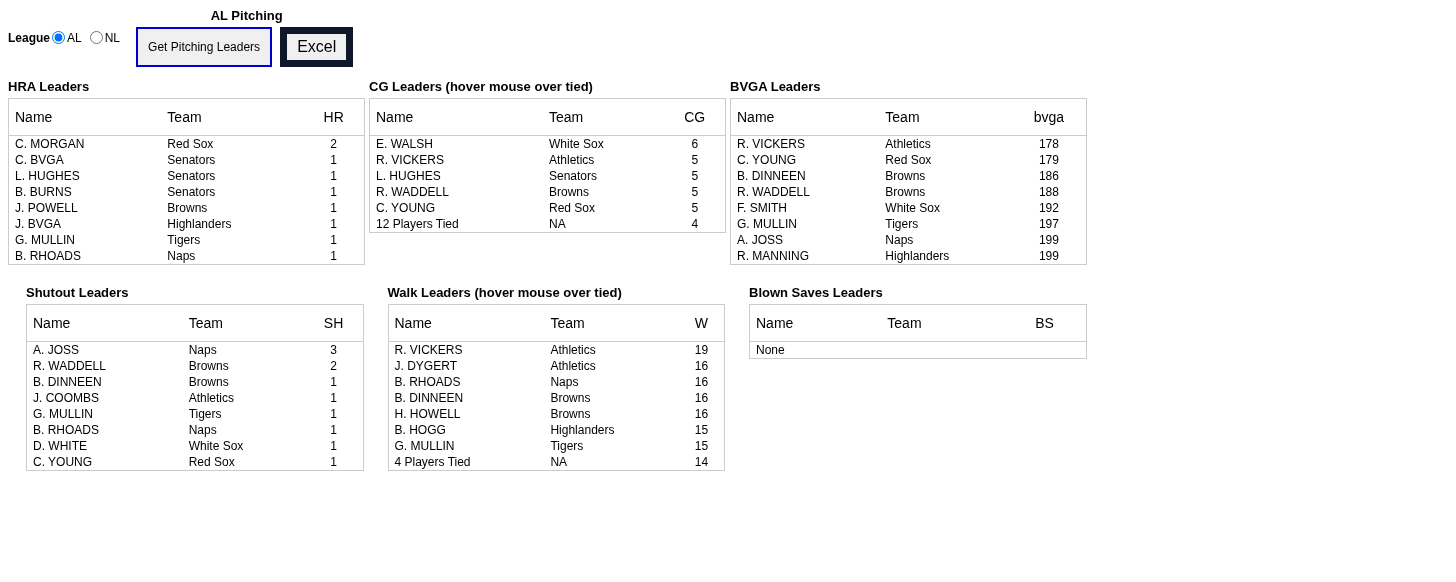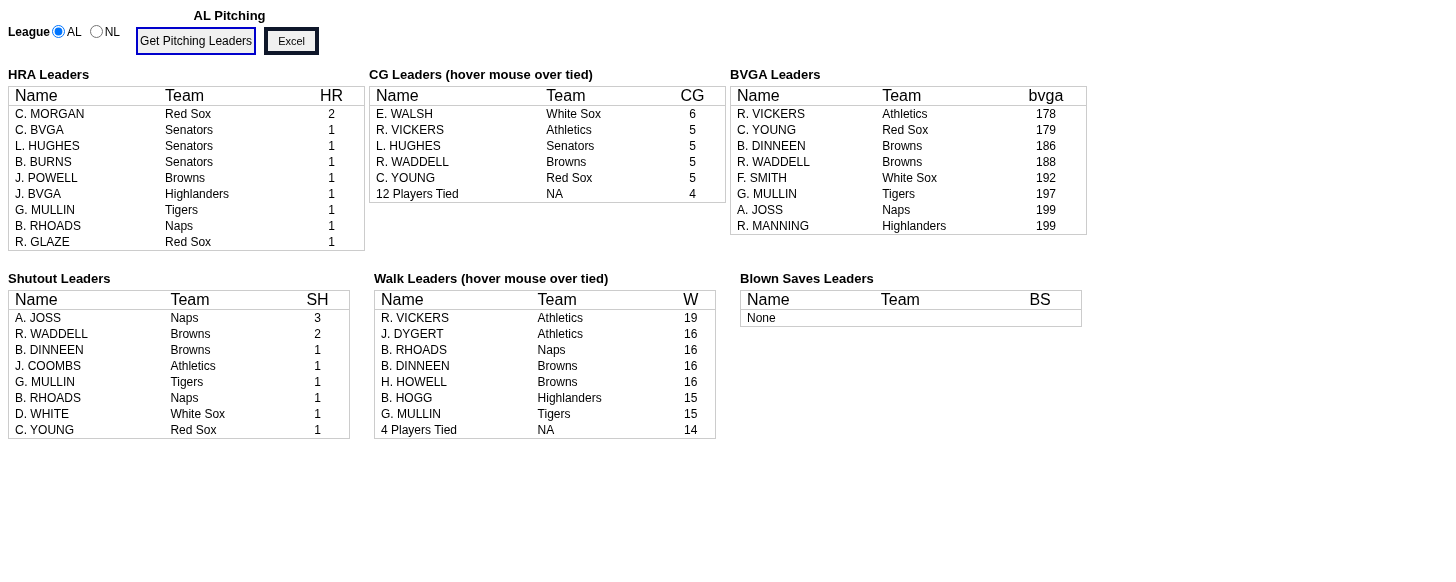--- a/index.html
+++ b/index.html
@@ -37,58 +37,59 @@
     }
     .section-title {
       font-weight: bold;
       font-size: 13px;
       margin-left: 4px;
       text-align: center;
     }
     .btn-get-pitching {
       border: 2px solid #0000cc;
       background: #f0f0f0;
-      padding: 4px 2px;
+      padding: 4px 10px;
       cursor: pointer;
       font-size: 12px;
     }
     .btn-excel {
-      border: 4px solid #0f172a;
+      border: 7px solid #0f172a;
       background: #f0f0f0;
       padding: 4px 10px;
       cursor: pointer;
-      font-size: 11px;
+      font-size: 16px;
     }
     .main-grid {
       display: grid;
       grid-template-columns: 1fr 1fr 1fr 1fr;
       gap: 4px;
     }
     .bottom-grid {
       display: grid;
       grid-template-columns: 1fr 1fr 1fr 1fr;
       gap: 24px;
       margin-top: 20px;
+      margin-left: 18px;
     }
     .panel-title {
       font-weight: bold;
       font-size: 13px;
       margin-bottom: 4px;
     }
     .data-table {
       border-collapse: collapse;
       width: 100%;
       border: 1px solid #ccc;
     }
     .data-table th {
       text-align: left;
       font-weight: normal;
-      padding: 0 6px;
+      padding: 10px 6px;
       border-bottom: 1px solid #ccc;
-      font-size: 16px;
+      font-size: 14px;
     }
     .data-table td {
       padding: 1px 6px;
       font-size: 12px;
     }
     .data-table .col-num {
       text-align: center;
     }
     .data-table tr:nth-child(odd) td {
       background: #fff;
@@ -166,25 +167,20 @@
           <tr>
             <td>G. MULLIN</td>
             <td>Tigers</td>
             <td class="col-num">1</td>
           </tr>
           <tr>
             <td>B. RHOADS</td>
             <td>Naps</td>
             <td class="col-num">1</td>
           </tr>
-          <tr>
-            <td>R. GLAZE</td>
-            <td>Red Sox</td>
-            <td class="col-num">1</td>
-          </tr>
         </tbody>
     </table>
   </div>
 
   <div>
     <div class="panel-title">CG Leaders (hover mouse over tied)</div>
     <table class="data-table">
       <thead>
         <tr>
           <th>Name</th>

